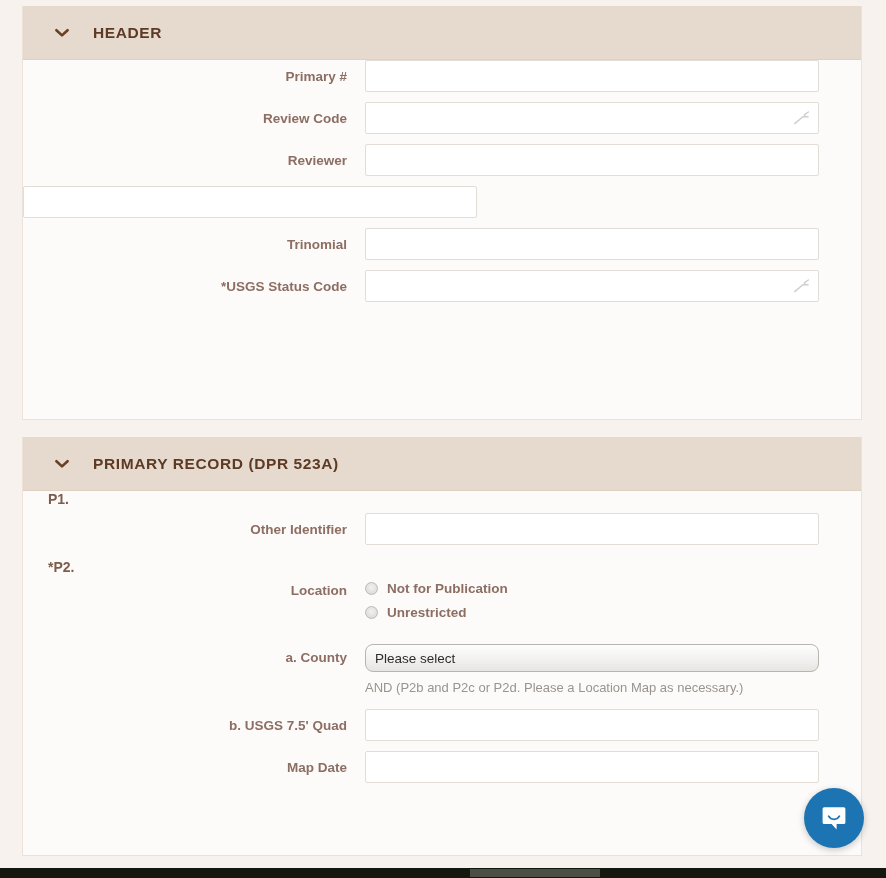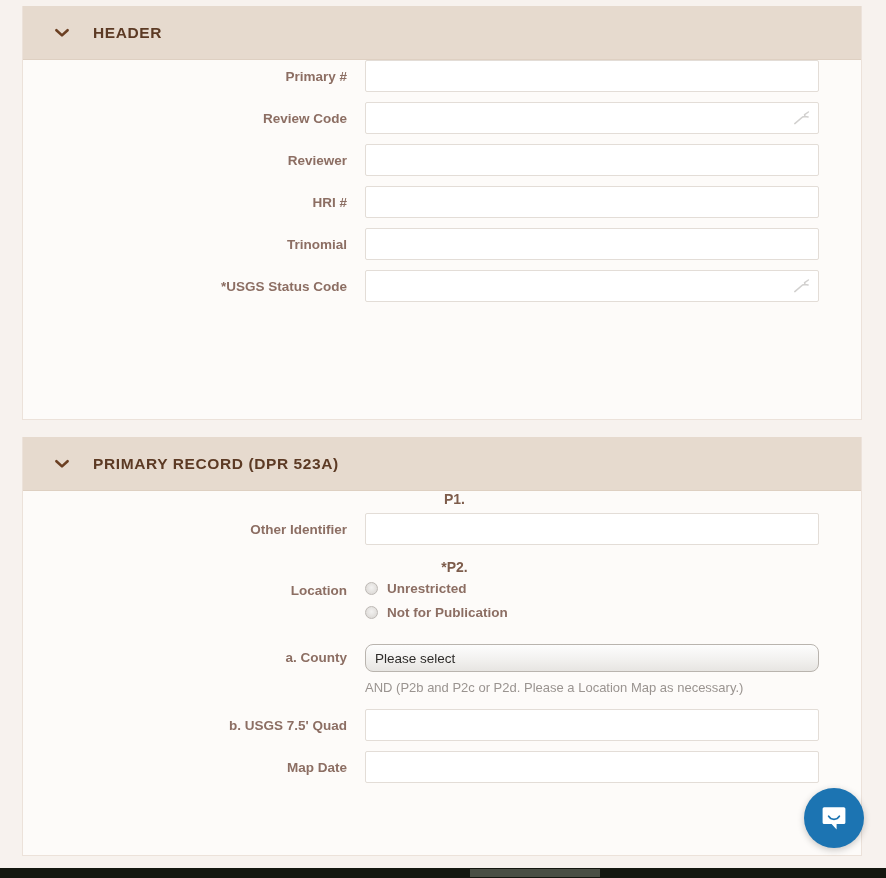--- a/index.html
+++ b/index.html
@@ -137,21 +137,20 @@
     color: #8c6e63;
     white-space: nowrap;
   }
 
   .section-num {
     font-size: 14px;
     font-weight: bold;
     color: #7d5c4b;
     padding-left: 25px;
     margin-bottom: 6px;
-    text-align: center;
   }
   .helper {
     font-size: 13px;
     color: #9a9490;
     padding-top: 8px;
     padding-bottom: 4px;
     white-space: nowrap;
   }
 
   
@@ -230,21 +229,20 @@
       <div class="row">
         <div class="lbl">Reviewer</div>
         <div class="ctl">
           <div class="txt-wrap">
             <input class="txt" type="text" value="" style="">
           </div>
         </div>
       </div>
 
       <div class="row">
-        <div class="lbl">HRI #</div>
         <div class="ctl">
           <div class="txt-wrap">
             <input class="txt" type="text" value="" style="">
           </div>
         </div>
       </div>
 
       <div class="row">
         <div class="lbl">Trinomial</div>
         <div class="ctl">
@@ -295,25 +293,25 @@
         </div>
       </div>
 
       <div class="section-num" style="margin-top:14px;">*P2.</div>
 
       <div class="row">
         <div class="lbl" style="padding-top:2px;">Location</div>
         <div class="ctl">
           <div class="radio-row">
             <span class="radio"></span>
-            <span class="radio-lbl">Unrestricted</span>
+            <span class="radio-lbl">Not for Publication</span>
           </div>
           <div class="radio-row">
             <span class="radio"></span>
-            <span class="radio-lbl">Not for Publication</span>
+            <span class="radio-lbl">Unrestricted</span>
           </div>
         </div>
       </div>
 
       <div class="row" style="margin-top:15px; margin-bottom:0;">
         <div class="lbl" style="padding-top:6px;">a. County</div>
         <div class="ctl">
           <select class="sel">
             <option>Please select</option>
           </select>

